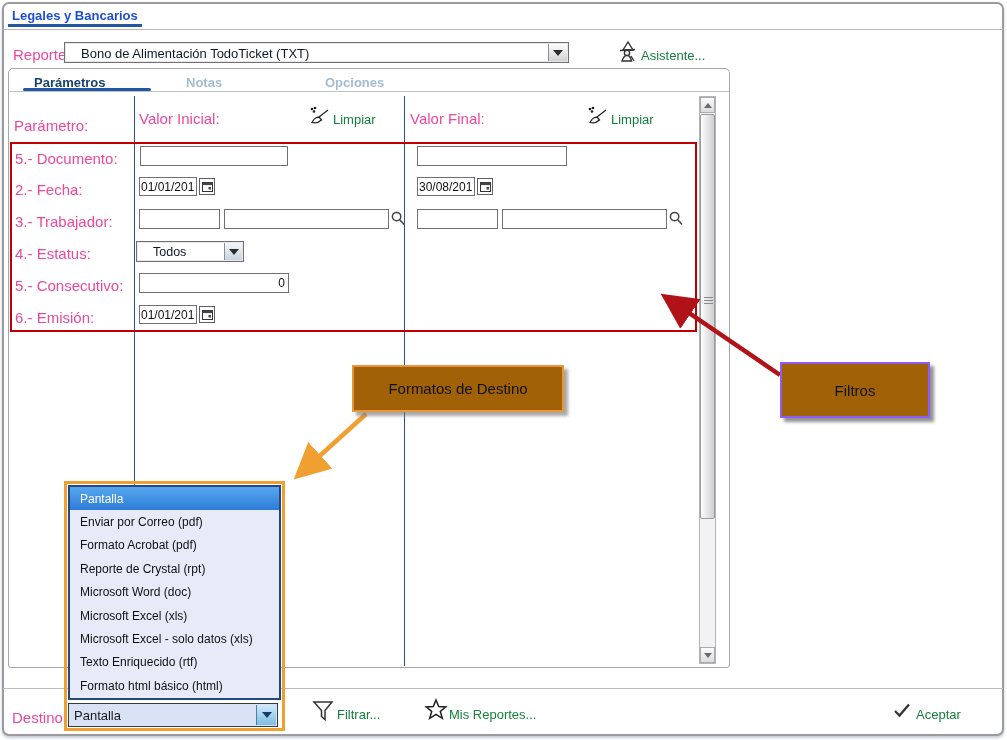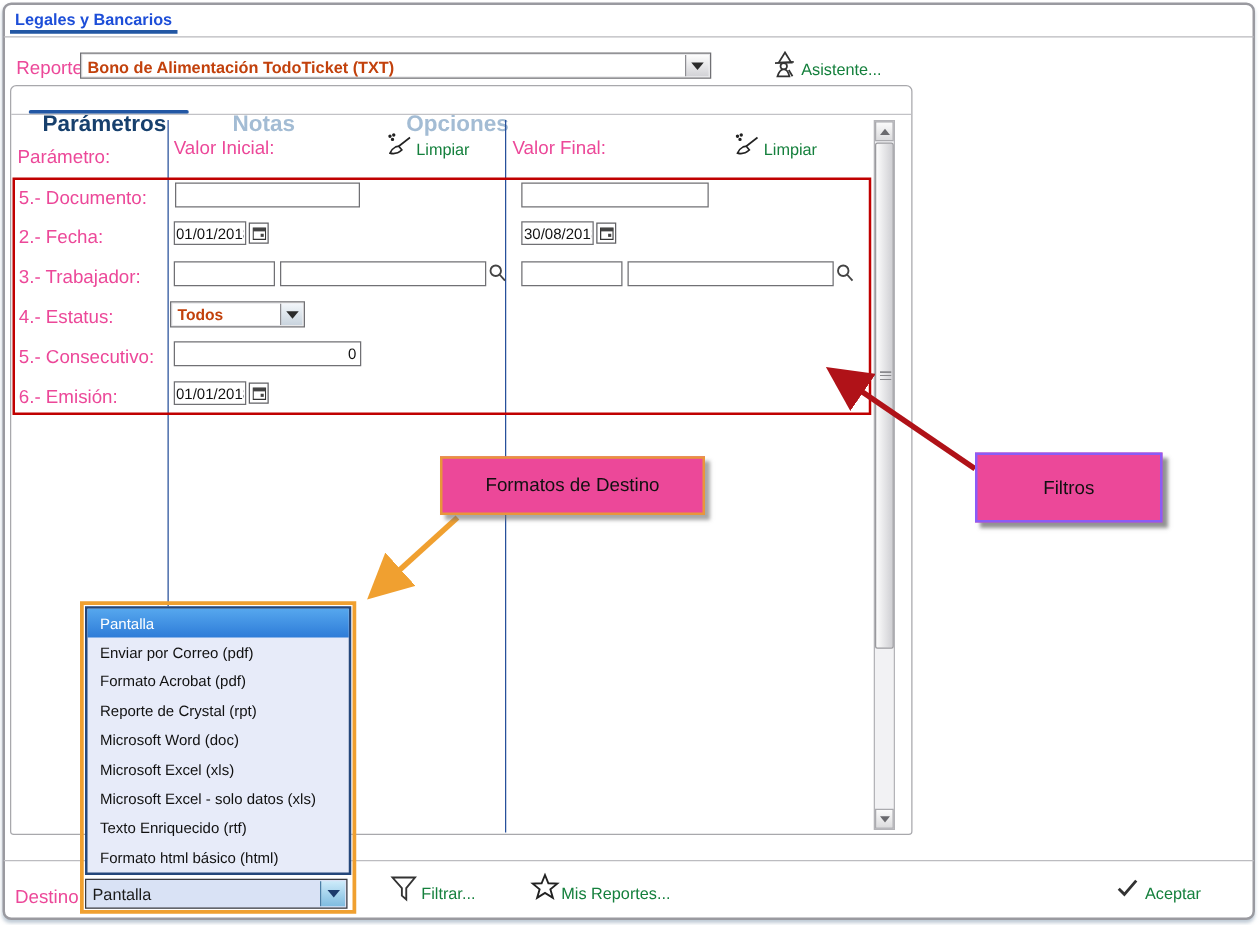--- a/index.html
+++ b/index.html
@@ -11,42 +11,42 @@
   .window { left:2px; top:2px; width:1002px; height:734px; border:2px solid #9a9aa0; border-radius:7px; background:#fff; box-shadow:0 2px 3px rgba(140,160,180,.55); }
   .title { left:12px; top:8px; font-size:13px; font-weight:bold; color:#1d4ed8; }
   .title-underline { left:8px; top:24px; width:134px; height:3px; background:#2257A4; }
   .title-sep { left:3px; top:29px; width:1000px; height:1px; background:#b9b9bd; }
 
   .lbl { font-size:15px; color:#ec4899; }
   .link { font-size:13px; color:#15803d; }
 
   
   .combo { border:1px solid #707074; background:#fff; box-shadow:inset 0 0 0 1px #e8e8ea; }
-  .combo .txt { position:absolute; left:5px; top:3px; font-size:13px; color:#c2410c; white-space:nowrap;font-weight:bold; }
+  .combo .txt { position:absolute; left:16px; top:3px; font-size:13px; color:#0f172a; white-space:nowrap; }
   .combo-btn { position:absolute; right:1px; top:1px; bottom:1px; width:19px; background:linear-gradient(#fdfdfd,#d2d2d6); border-left:1px solid #8d8d92; display:flex; align-items:center; justify-content:center; }
   .tri-down { width:0; height:0; border-left:5px solid transparent; border-right:5px solid transparent; border-top:6px solid #2b2b2b; }
 
   
   .panel { left:8px; top:68px; width:722px; height:600px; border:1px solid #a8a8ac; border-radius:5px 5px 3px 3px; background:#fff; }
-  .tab { position:absolute; top:20px; font-size:18px; }
+  .tab { position:absolute; top:6px; font-size:13px; }
   .tab-active { color:#17406D; font-weight:bold; }
   .tab-idle { color:#A3BCD4; font-weight:bold; }
   .tab-underline { position:absolute; left:14px; top:19px; width:128px; height:3px; background:#2257A4; border-radius:2px; }
   .tab-sep { position:absolute; left:0; top:22px; width:100%; height:1px; background:#c2c2c6; }
 
   .vline { width:1px; background:#27509B; }
 
   
   .inp { position:absolute; border:1px solid #707074; background:#fff; font-size:12px; color:#111; padding:0 3px; font-family:"Liberation Sans",sans-serif; }
   .cal-btn { position:absolute; width:16px; height:17px; border:1px solid #606064; background:#fff; display:flex; align-items:center; justify-content:center; }
   .icon-btn { cursor:pointer; }
 
   
   .red-rect { left:10px; top:142px; width:687px; height:190px; border:2.5px solid #C00000; z-index:5; pointer-events:none; }
-  .callout { background:#ec4899; display:flex; align-items:center; justify-content:center; font-size:15px; color:#111; z-index:7; }
+  .callout { background:#a16207; display:flex; align-items:center; justify-content:center; font-size:15px; color:#111; z-index:7; }
   .callout-red { border:2px solid #8b5cf6; box-shadow:4px 4px 3px rgba(110,110,110,.75); }
   .callout-orange { border:2px solid #E8963C; box-shadow:4px 4px 3px rgba(110,110,110,.6); }
 
   .overlay-svg { position:absolute; left:0; top:0; z-index:6; pointer-events:none; }
 
   
   .sb { left:699px; top:96px; width:17px; height:568px; background:#f2f2f4; border:1px solid #b4b4b8; }
   .sb-btn { position:absolute; left:0; width:15px; height:16px; background:linear-gradient(#fbfbfb,#dcdcde); border:1px solid #ababaf; display:flex; align-items:center; justify-content:center; }
   .sb-tri-up { width:0;height:0;border-left:4px solid transparent;border-right:4px solid transparent;border-bottom:5px solid #6a6a6e; }
   .sb-tri-dn { width:0;height:0;border-left:4px solid transparent;border-right:4px solid transparent;border-top:5px solid #6a6a6e; }

